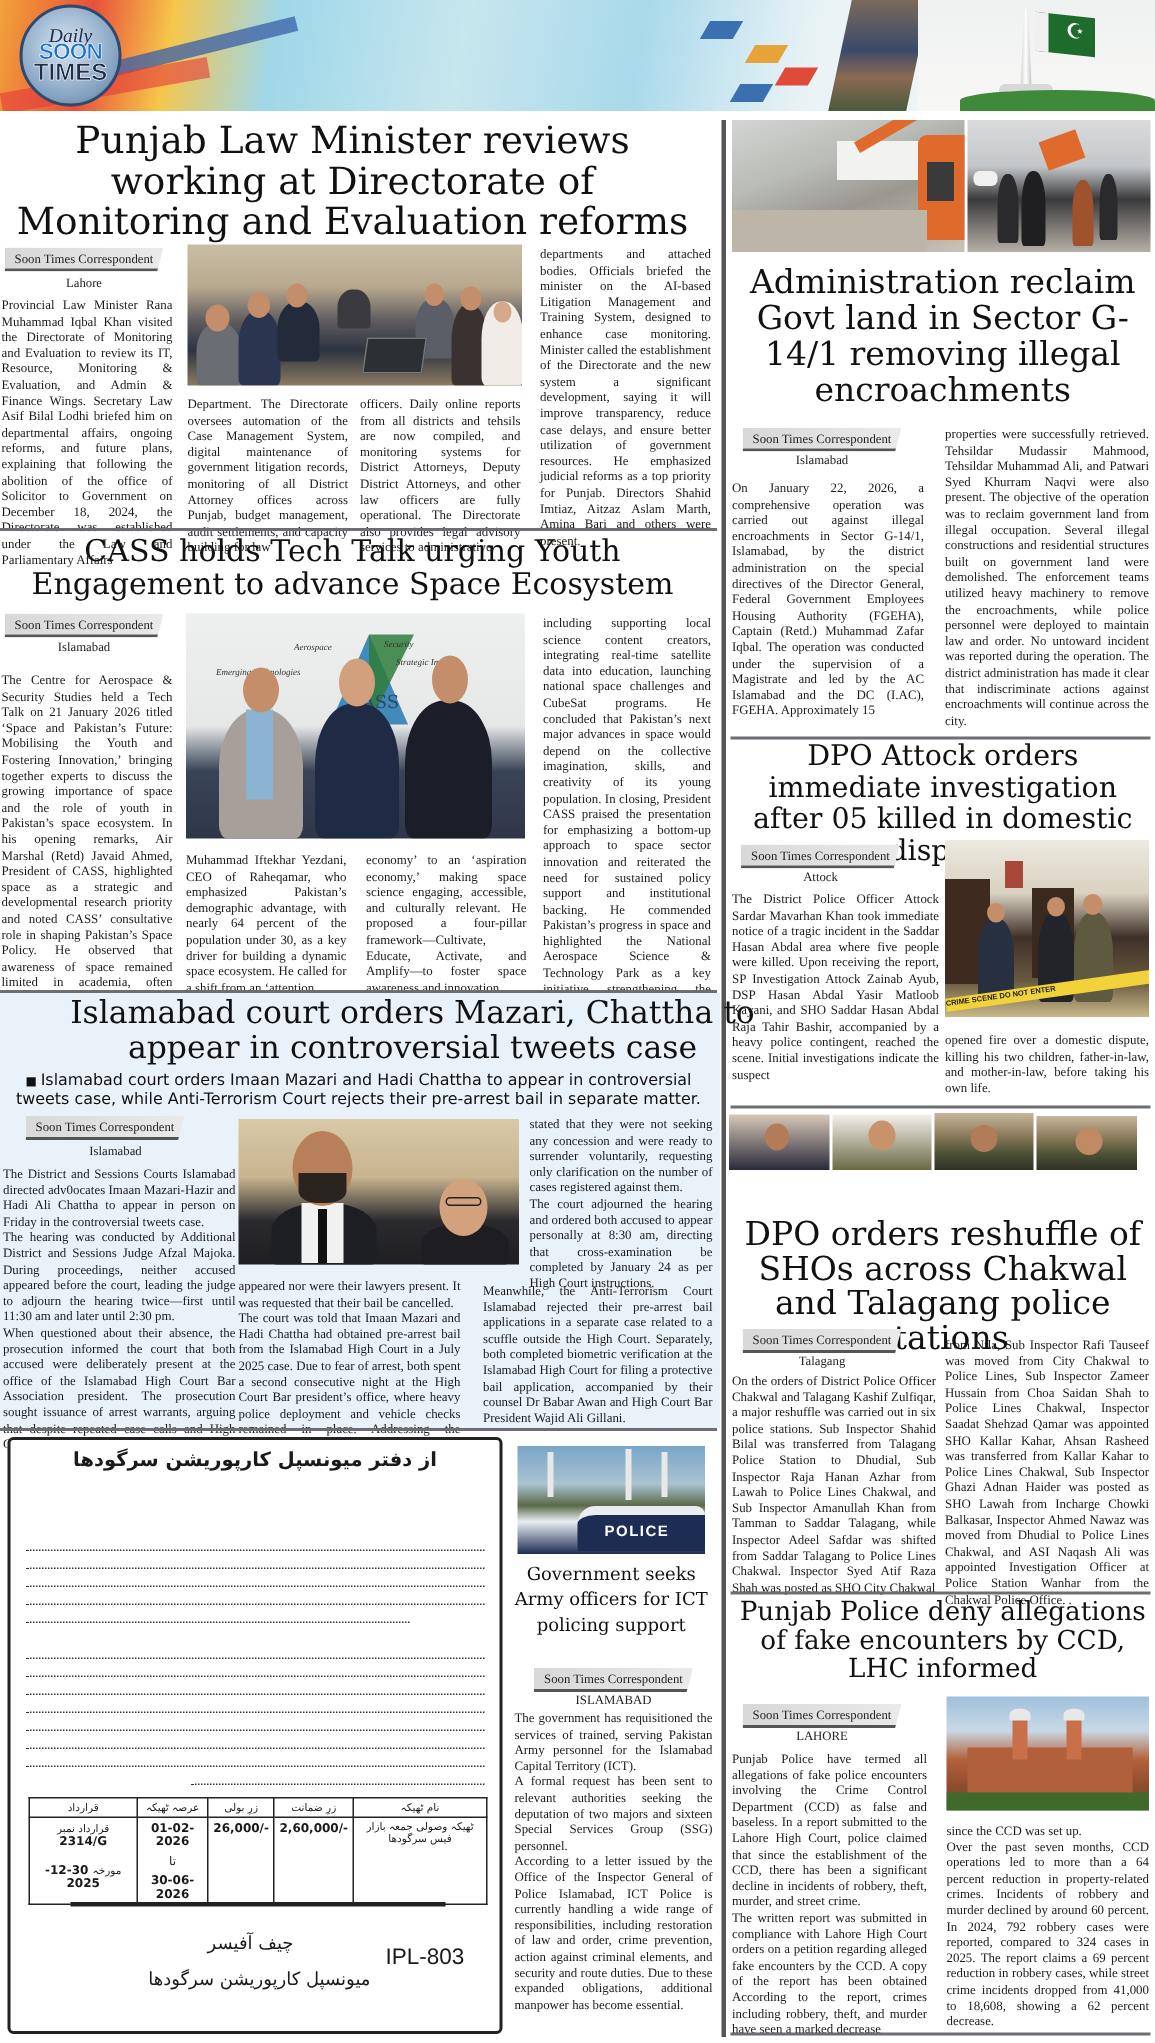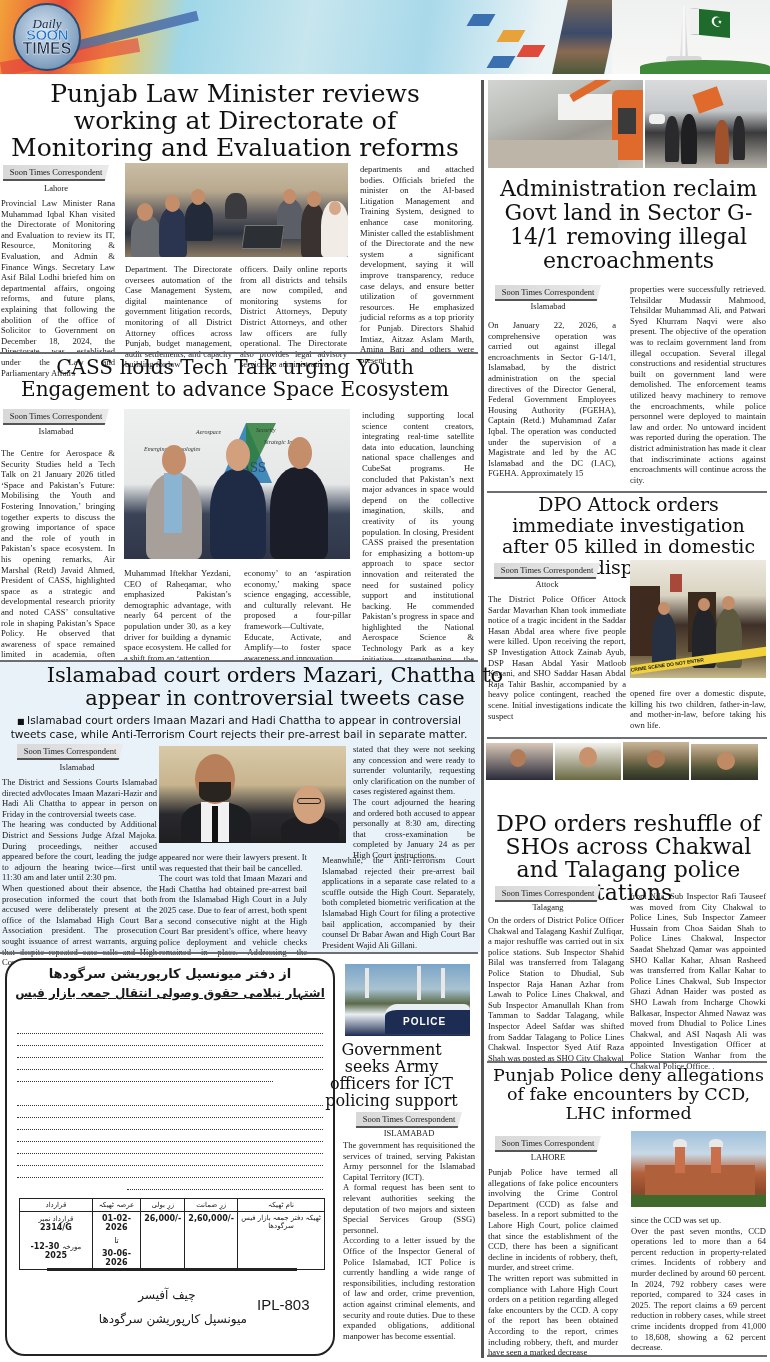--- a/index.html
+++ b/index.html
@@ -48,21 +48,21 @@
   .ph-sho { background: linear-gradient(180deg,#c9b69a 0%, #8a7a5a 40%, #4e5236 70%, #2f3126 100%); }
   .ph-police { background: linear-gradient(180deg,#7aa5c8 0%, #a9c3d2 35%, #5a6a4a 55%, #e9eef2 70%, #1d2c52 100%); }
   .ph-lhc { background: linear-gradient(180deg,#9fc0dc 0%, #c8d9e6 30%, #b4623c 55%, #8e4a2c 80%, #3f6a2c 100%); }
   .person { position: absolute; border-radius: 45% 45% 10% 10%; }
   .head { position: absolute; border-radius: 50%; background: #c48e6a; }
 
   
   .court-bg { position: absolute; left: 0; top: 662px; width: 480px; height: 290px; background: #eaf2f9; }
 
   
-  .ad { position: absolute; left: 5px; top: 958px; width: 330px; height: 398px; border: 2px solid #222; border-radius: 20px; background: #fff; overflow: hidden; }
+  .ad { position: absolute; left: 5px; top: 958px; width: 330px; height: 398px; border: 2px solid #222; border-radius: 4px; background: #fff; overflow: hidden; }
   .ad .title1 { position: absolute; left: 0; width: 100%; top: 6px; text-align: center; font-size: 13px; font-family: "DejaVu Sans", sans-serif; direction: rtl; font-weight: 700; }
   .ad .title2 { position: absolute; left: 0; width: 100%; top: 26px; text-align: center; font-size: 12px; font-family: "DejaVu Sans", sans-serif; direction: rtl; font-weight: 700; text-decoration: underline; }
   .ad .scribble { position: absolute; left: 10px; right: 10px; height: 6px; border-bottom: 1.2px dotted #333; }
   .ad table { position: absolute; left: 12px; top: 238px; width: 306px; border-collapse: collapse; font-family: "DejaVu Sans", sans-serif; font-size: 8px; }
   .ad td, .ad th { border: 1px solid #222; padding: 2px 3px; text-align: center; vertical-align: top; font-weight: 700; }
   .ad th { font-size: 7px; font-weight: 400; direction: rtl; }
   .ad .sigline { position: absolute; left: 40px; top: 308px; width: 250px; height: 3px; background: #222; }
   .ad .sig-title { position: absolute; left: 110px; top: 328px; width: 100px; text-align: center; font-size: 12px; font-family: "DejaVu Sans", sans-serif; direction: rtl; }
   .ad .sig-org { position: absolute; left: 80px; top: 352px; width: 160px; text-align: right; font-size: 12px; font-family: "DejaVu Sans", sans-serif; direction: rtl; }
   .ad .code { position: absolute; left: 250px; top: 336px; font-size: 15px; font-family: "Liberation Sans", sans-serif; }
@@ -167,21 +167,20 @@
 <div class="col" style="left:159px;top:852px;width:148px;white-space:pre-line;">appeared nor were their lawyers present. It was requested that their bail be cancelled.
 The court was told that Imaan Mazari and Hadi Chattha had obtained pre-arrest bail from the Islamabad High Court in a July 2025 case. Due to fear of arrest, both spent a second consecutive night at the High Court Bar president’s office, where heavy police deployment and vehicle checks remained in place. Addressing the situation, Mazari</div>
 <div class="col" style="left:353px;top:744px;width:122px;white-space:pre-line;">stated that they were not seeking any concession and were ready to surrender voluntarily, requesting only clarification on the number of cases registered against them.
 The court adjourned the hearing and ordered both accused to appear personally at 8:30 am, directing that cross-examination be completed by January 24 as per High Court instructions.</div>
 <div class="col" style="left:322px;top:855px;width:153px;">Meanwhile, the Anti-Terrorism Court Islamabad rejected their pre-arrest bail applications in a separate case related to a scuffle outside the High Court. Separately, both completed biometric verification at the Islamabad High Court for filing a protective bail application, accompanied by their counsel Dr Babar Awan and High Court Bar President Wajid Ali Gillani.</div>
 
 <div class="hline" style="left:0;top:952px;width:478px;"></div>
 
 <div class="ad">
   <div class="title1">از دفتر میونسپل کارپوریشن سرگودھا</div>
-  <div class="title2">اشتہار نیلامی حقوق وصولی انتقال جمعہ بازار فیس</div>
   <div class="scribble" style="top:68px;"></div>
     <div class="scribble" style="top:80px;"></div>
   <div class="scribble" style="top:92px;"></div>
     <div class="scribble" style="top:104px;"></div>
   <div class="scribble" style="top:116px;right:60px;"></div>
   <div class="scribble" style="top:140px;"></div>
     <div class="scribble" style="top:152px;"></div>
   <div class="scribble" style="top:164px;"></div>
     <div class="scribble" style="top:176px;"></div>
   <div class="scribble" style="top:188px;"></div>
@@ -202,38 +201,38 @@
         <div><span style="font-weight:400;font-size:7px;">قرارداد نمبر</span> <span>2314/G</span></div>
         <div style="margin-top:10px;"><span style="font-weight:400;font-size:7px;">مورخہ</span> <span>30-12-2025</span></div>
       </td>
       <td>
         <div>01-02-2026</div>
         <div style="margin:4px 0;font-weight:400;">تا</div>
         <div>30-06-2026</div>
       </td>
       <td>26,000/-</td>
       <td>2,60,000/-</td>
-      <td style="font-weight:400;direction:rtl;font-size:7px;">ٹھیکہ دفتر جمعہ بازار فیس سرگودھا</td>
+      <td style="font-weight:400;direction:rtl;font-size:7px;">ٹھیکہ وصولی جمعہ بازار فیس سرگودھا</td>
     </tr>
   </tbody>
     </table>
   <div class="sigline"></div>
   <div class="sig-title">چیف آفیسر</div>
   <div class="sig-org">میونسپل کارپوریشن سرگودھا</div>
   <div class="code">IPL-803</div>
 </div>
 
 <div class="photo ph-police" style="left:345px;top:964px;width:125px;height:72px;">
   <div style="position:absolute;left:20px;top:4px;width:4px;height:30px;background:#e8e8e8;"></div>
   <div style="position:absolute;left:72px;top:2px;width:4px;height:34px;background:#e8e8e8;"></div>
   <div style="position:absolute;left:96px;top:4px;width:4px;height:30px;background:#e8e8e8;"></div>
   <div style="position:absolute;left:40px;top:40px;width:85px;height:30px;background:#1d2c52;border-radius:12px 6px 0 0;border-top:6px solid #e9eef2;"></div>
   <span style="position:absolute;left:58px;top:52px;font-family:'Liberation Sans',sans-serif;font-weight:700;font-size:10px;color:#fff;letter-spacing:1px;">POLICE</span>
 </div>
-<div class="headline" style="left:324px;top:1041px;width:135px;font-size:16px;line-height:17px;">Government seeks Army officers for ICT policing support</div>
+<div class="headline" style="left:340px;top:1041px;width:135px;font-size:12px;line-height:17px;">Government seeks Army officers for ICT policing support</div>
 <div class="byline" style="left:356px;top:1112px;">Soon Times Correspondent</div>
 <div class="dateline" style="left:356px;top:1128px;">ISLAMABAD</div>
 <div class="col" style="left:343px;top:1140px;width:132px;white-space:pre-line;"> The government has requisitioned the services of trained, serving Pakistan Army personnel for the Islamabad Capital Territory (ICT).
 A formal request has been sent to relevant authorities seeking the deputation of two majors and sixteen Special Services Group (SSG) personnel.
 According to a letter issued by the Office of the Inspector General of Police Islamabad, ICT Police is currently handling a wide range of responsibilities, including restoration of law and order, crime prevention, action against criminal elements, and security and route duties. Due to these expanded obligations, additional manpower has become essential.</div>
 
 <div class="photo ph-demol1" style="left:488px;top:80px;width:155px;height:88px;">
   <div style="position:absolute;left:70px;top:14px;width:60px;height:26px;background:#f2f2f0;"></div>
   <div style="position:absolute;left:124px;top:10px;width:33px;height:70px;background:#e06a2c;border-radius:6px 0 0 0;"></div>
   <div style="position:absolute;left:130px;top:28px;width:18px;height:26px;background:#3a3a3a;"></div>

